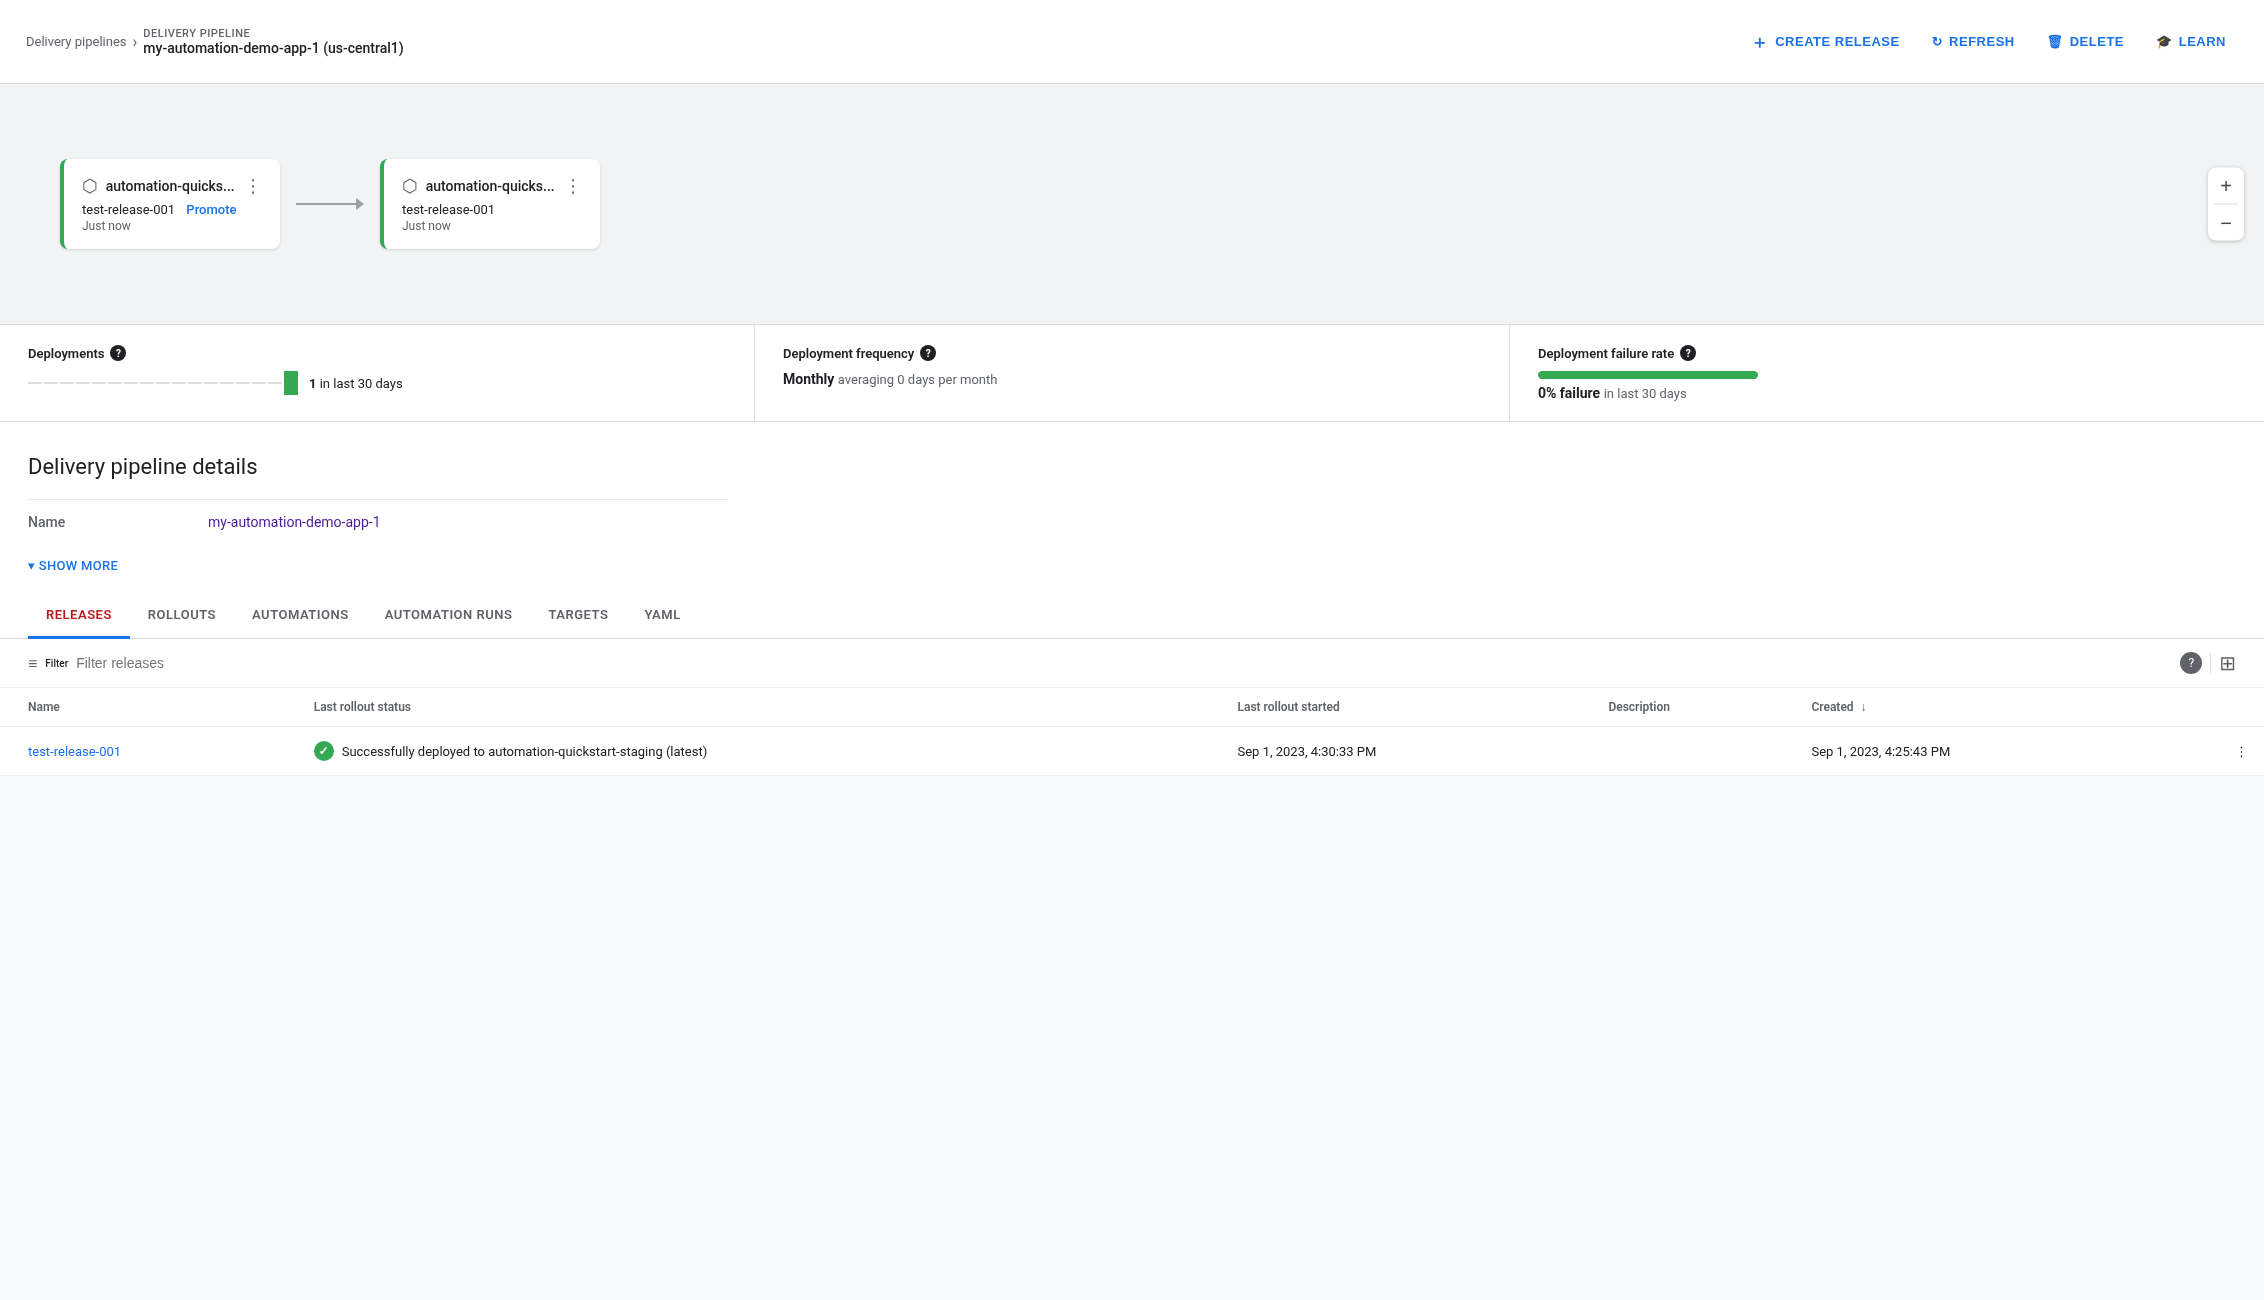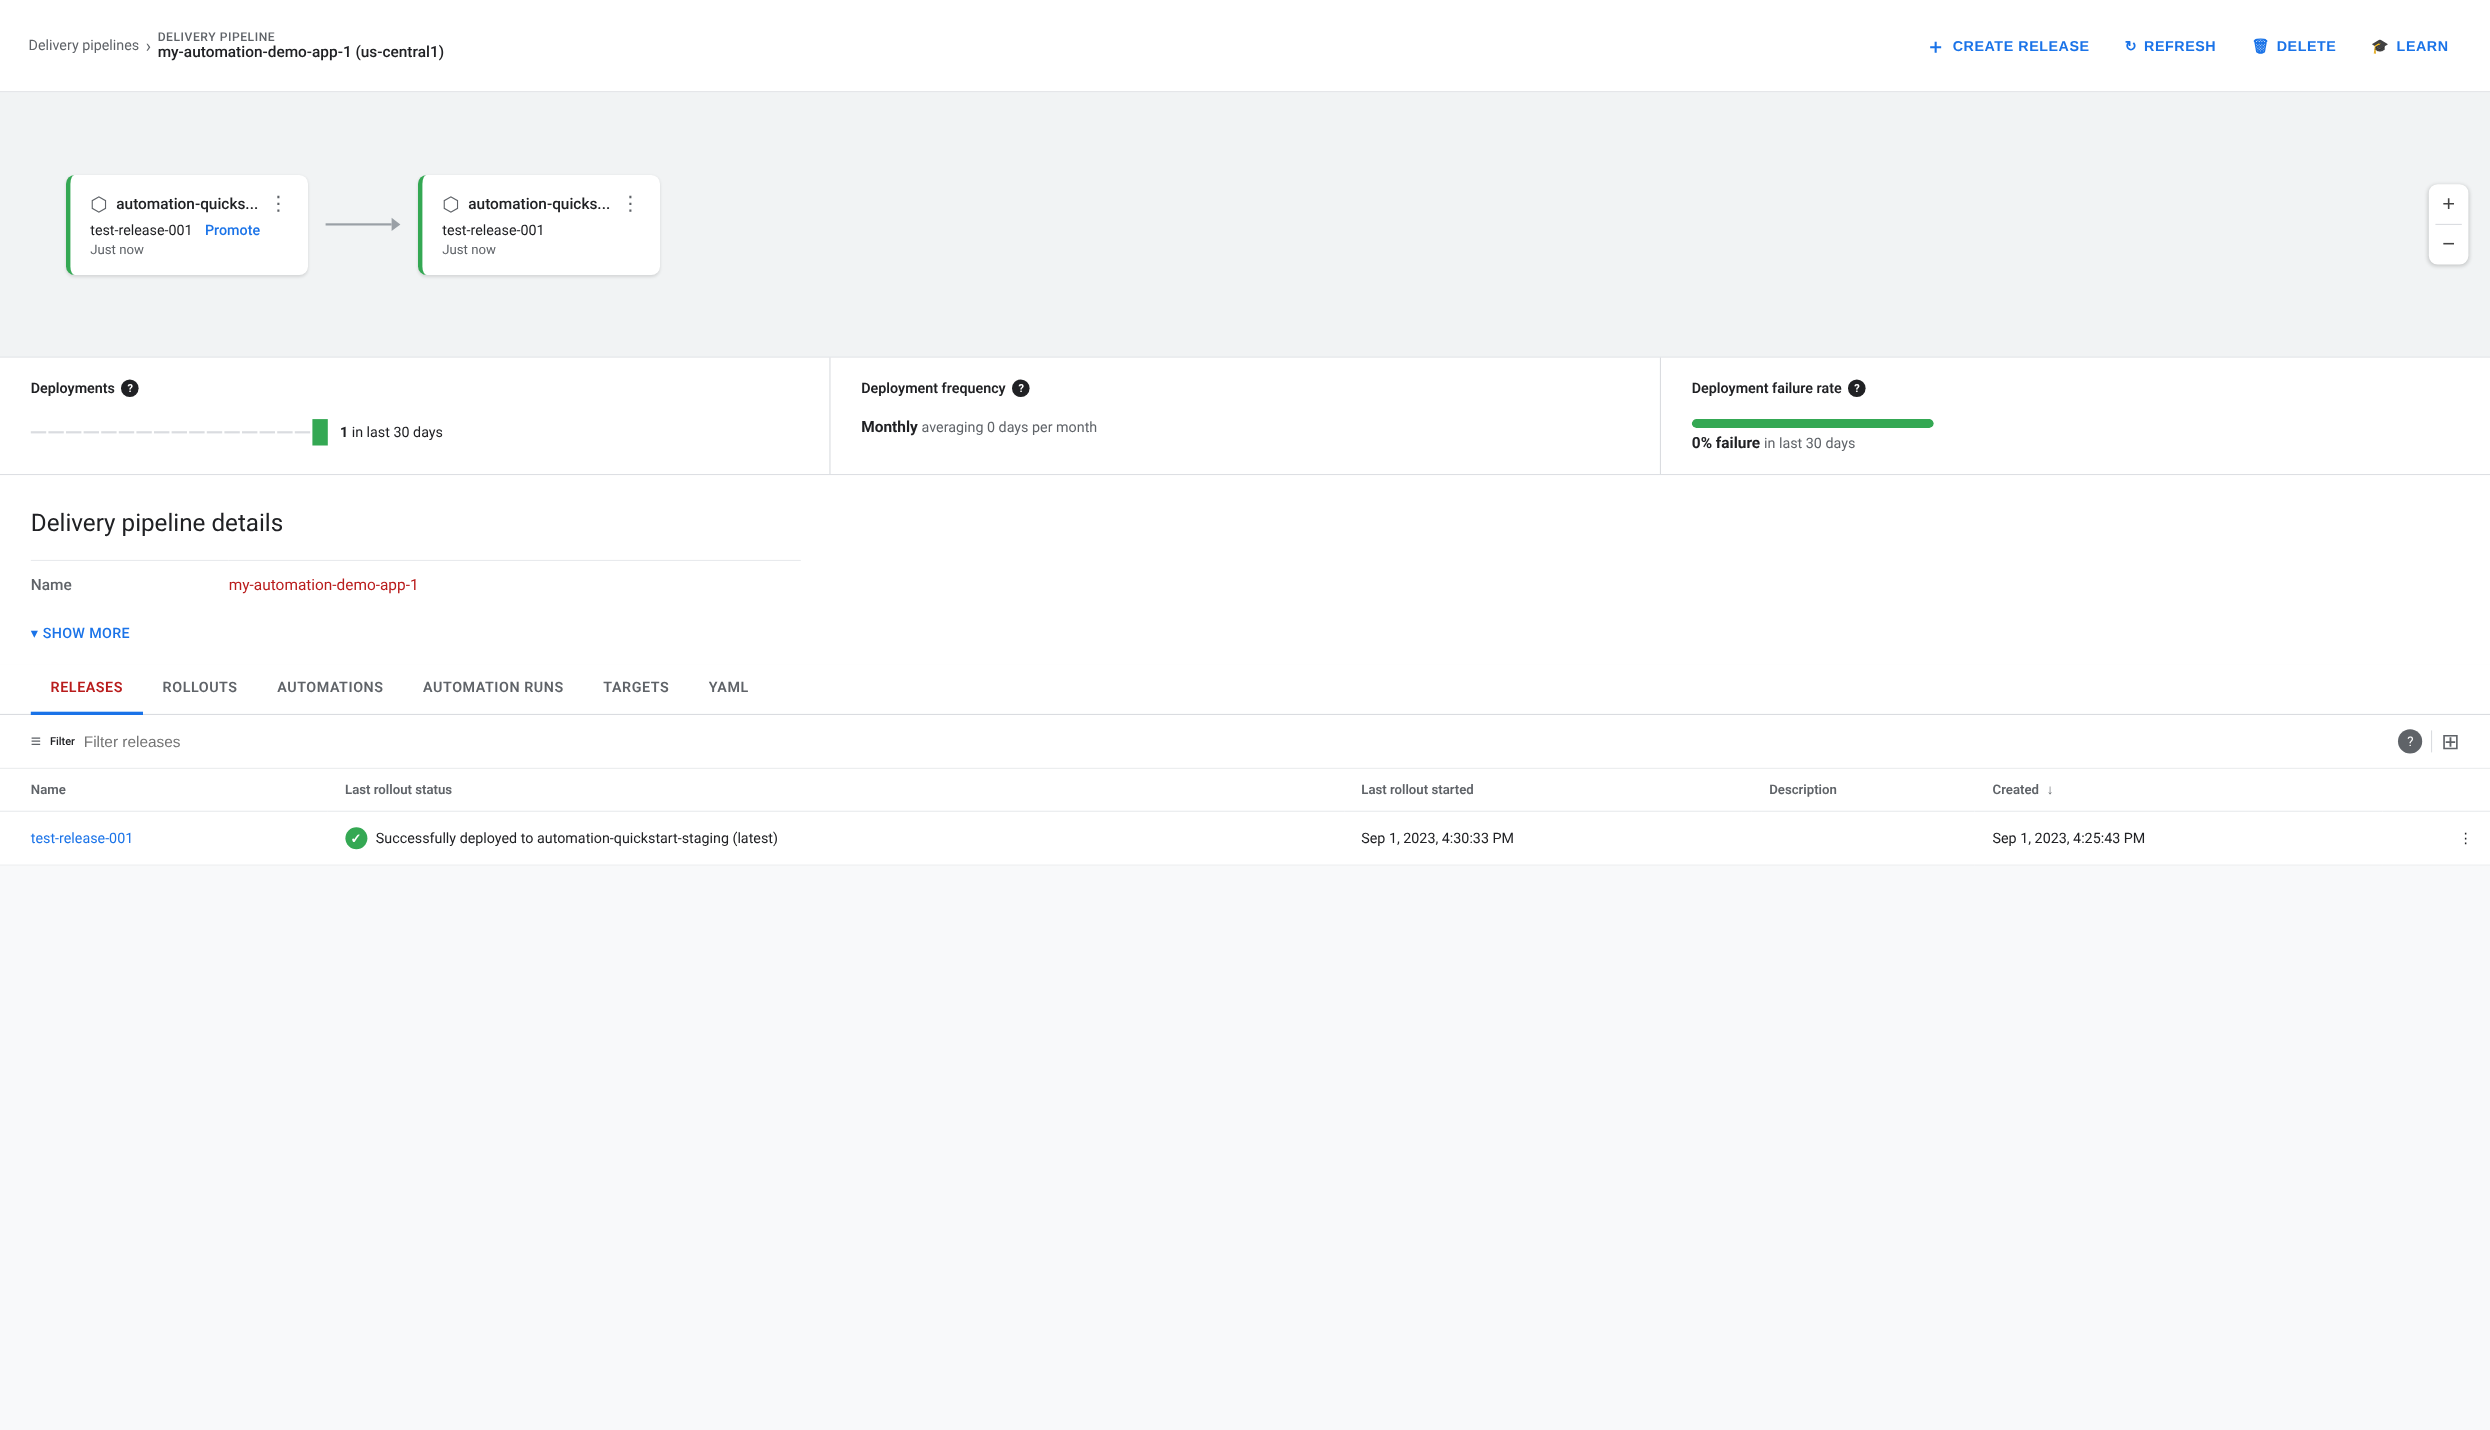--- a/index.html
+++ b/index.html
@@ -84,21 +84,21 @@
     
     .metrics-row {
       display: flex; background: #fff; border-top: 1px solid #dadce0;
       border-bottom: 1px solid #dadce0;
     }
     .metric-cell {
       flex: 1; padding: 20px 28px; border-right: 1px solid #dadce0;
     }
     .metric-cell:last-child { border-right: none; }
     .metric-label {
-      font-size: 13px; font-weight: 600; color: #202124; margin-bottom: 20px;
+      font-size: 13px; font-weight: 600; color: #202124; margin-bottom: 10px;
       display: flex; align-items: center; gap: 6px;
     }
     .metric-help {
       width: 16px; height: 16px; border-radius: 50%; background: #202124;
       color: #fff; font-size: 10px; display: inline-flex; align-items: center;
       justify-content: center; cursor: help; font-weight: 700;
     }
     .metric-value { font-size: 14px; color: #202124; }
     .metric-value strong { font-weight: 700; }
     .metric-sub { font-size: 13px; color: #5f6368; display: inline; }
@@ -115,21 +115,21 @@
       width: 220px; height: 8px; background: #e8f5e9; border-radius: 4px; overflow: hidden;
       margin-bottom: 6px;
     }
     .progress-bar-fill { height: 100%; background: #34a853; border-radius: 4px; }
 
     
     .details-section { background: #fff; padding: 32px 28px 0; }
     .section-title { font-size: 22px; font-weight: 400; color: #202124; margin-bottom: 20px; }
     .details-table { width: 100%; border-collapse: collapse; max-width: 700px; }
     .details-table tr { border-top: 1px solid #e8eaed; }
-    .details-table td { padding: 14px 0; font-size: 14px; color: #b91c1c; vertical-align: top; }
+    .details-table td { padding: 14px 0; font-size: 14px; color: #4c1d95; vertical-align: top; }
     .details-table td:first-child { width: 180px; color: #5f6368; font-weight: 500; }
     .show-more {
       color: #1a73e8; font-size: 13px; font-weight: 500; cursor: pointer;
       display: flex; align-items: center; gap: 4px;
       padding: 14px 0 20px; text-transform: uppercase; letter-spacing: 0.3px;
     }
 
     
     .tabs-bar {
       background: #fff; border-bottom: 1px solid #dadce0;

